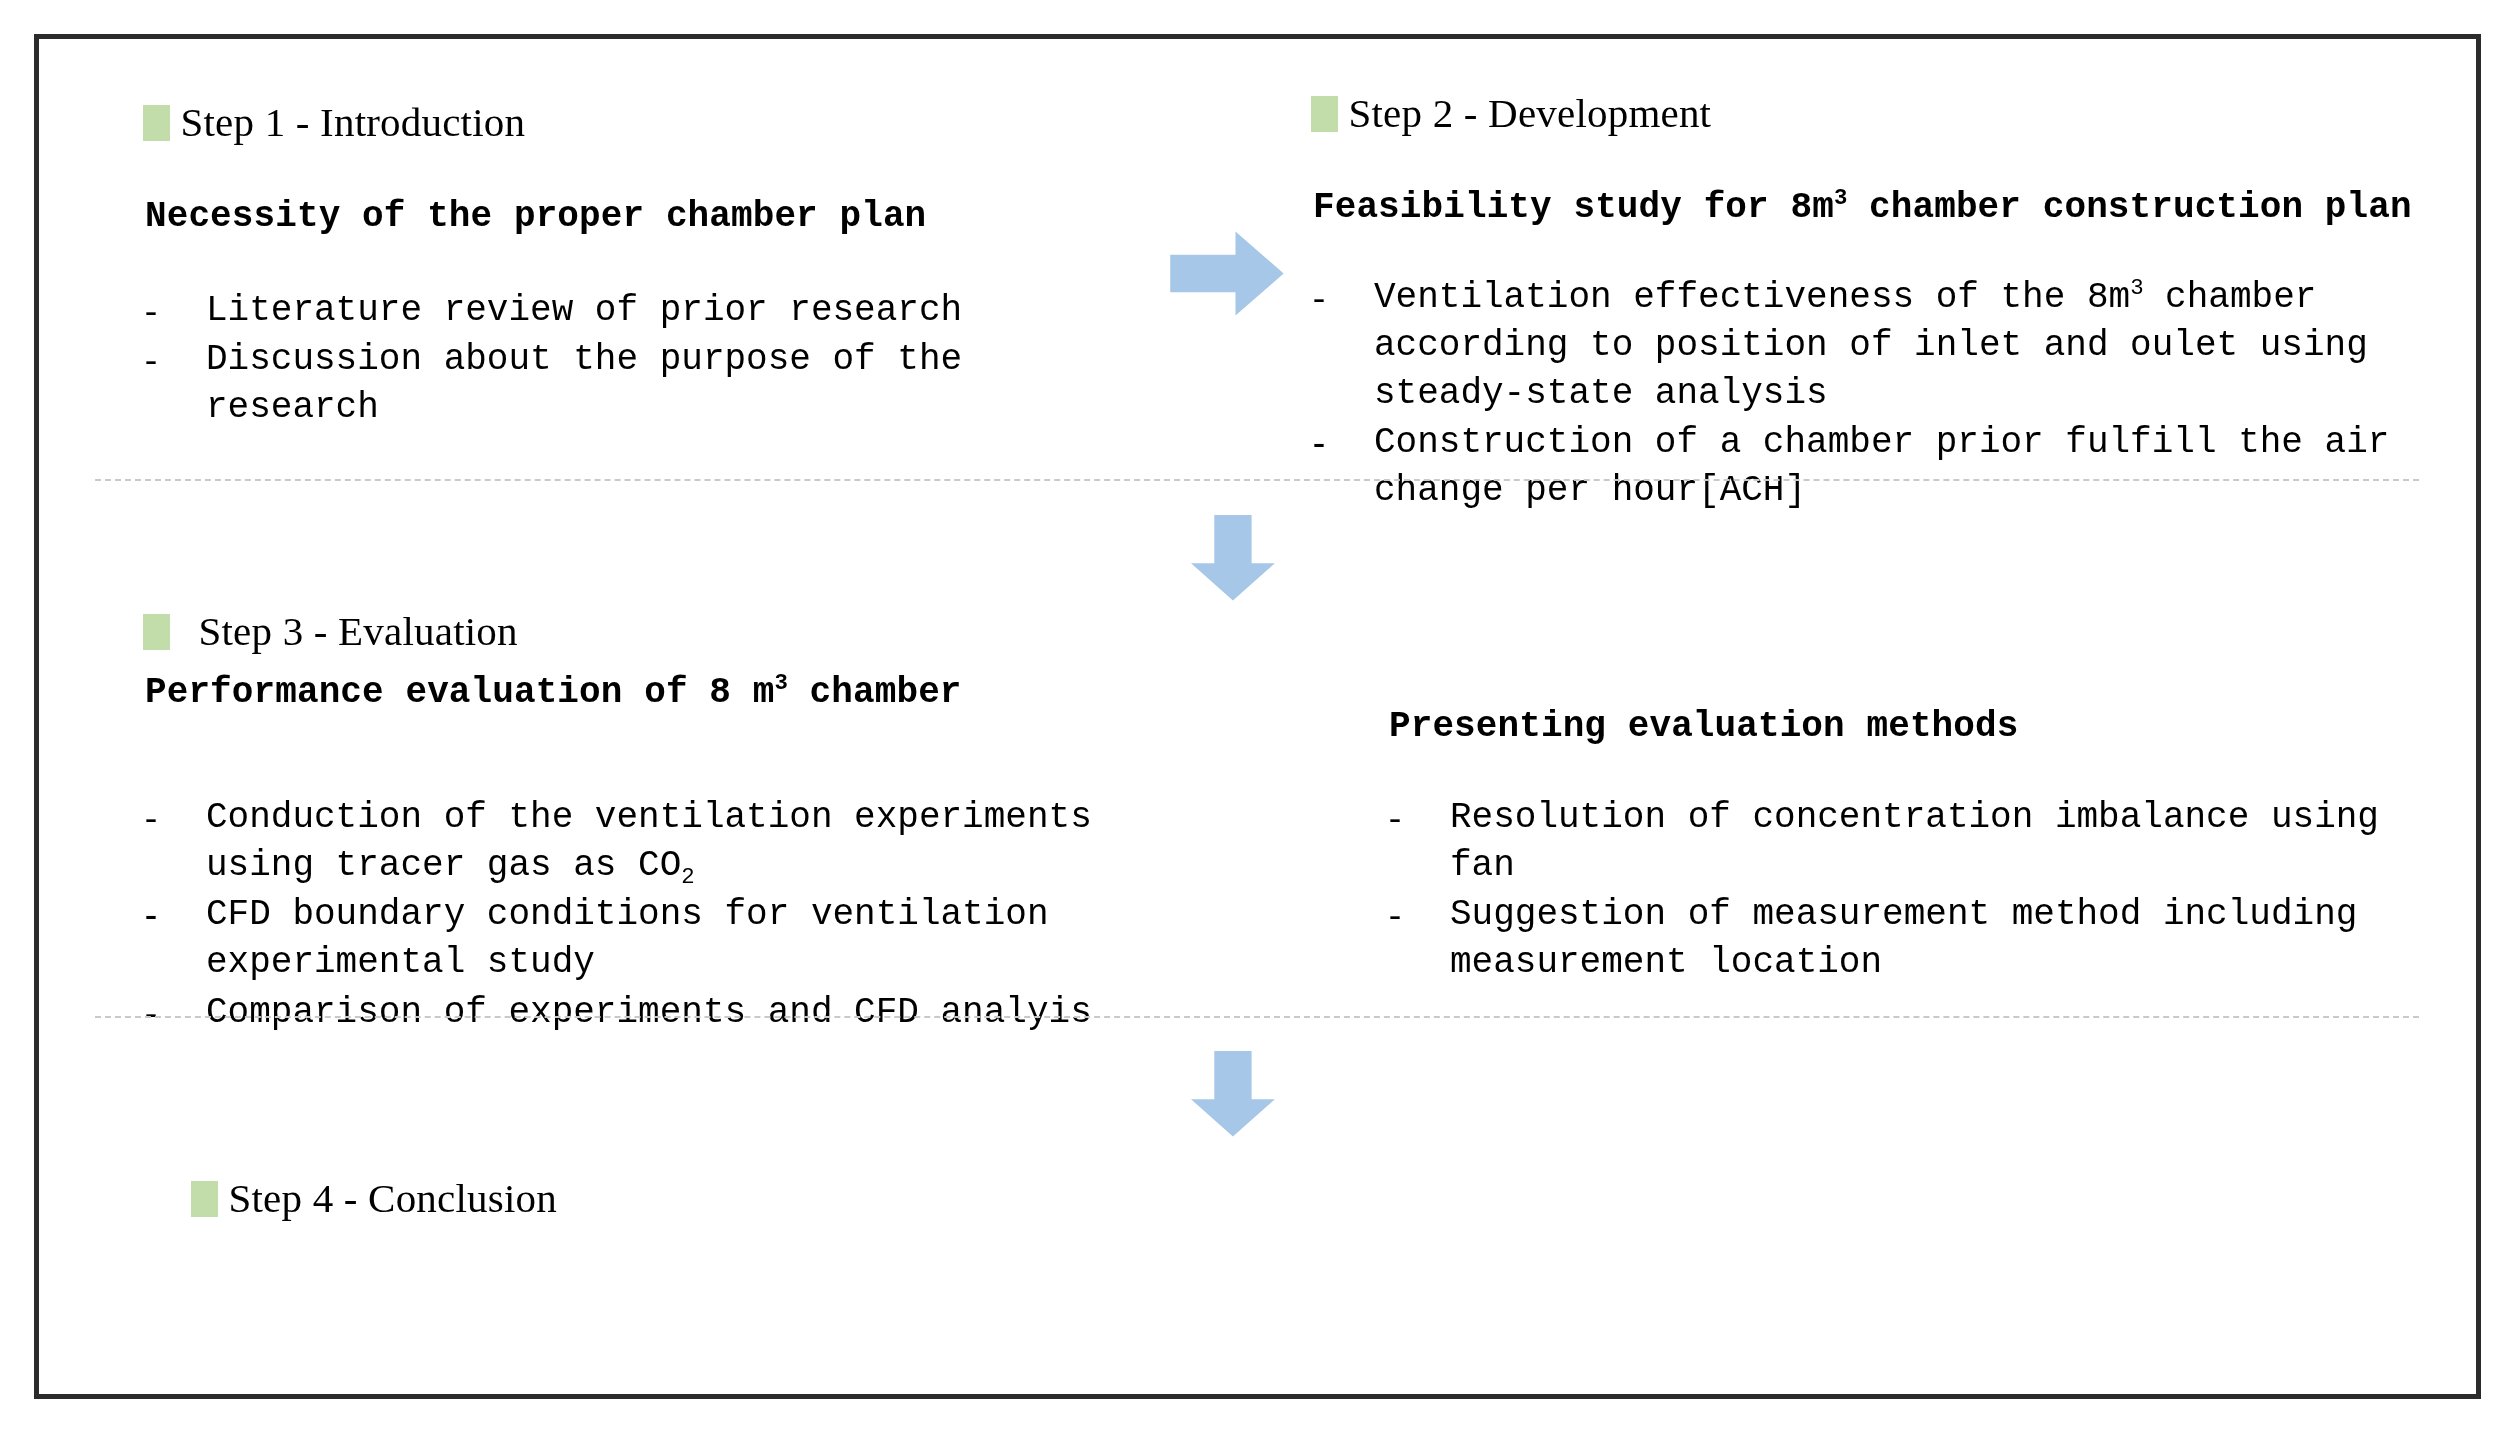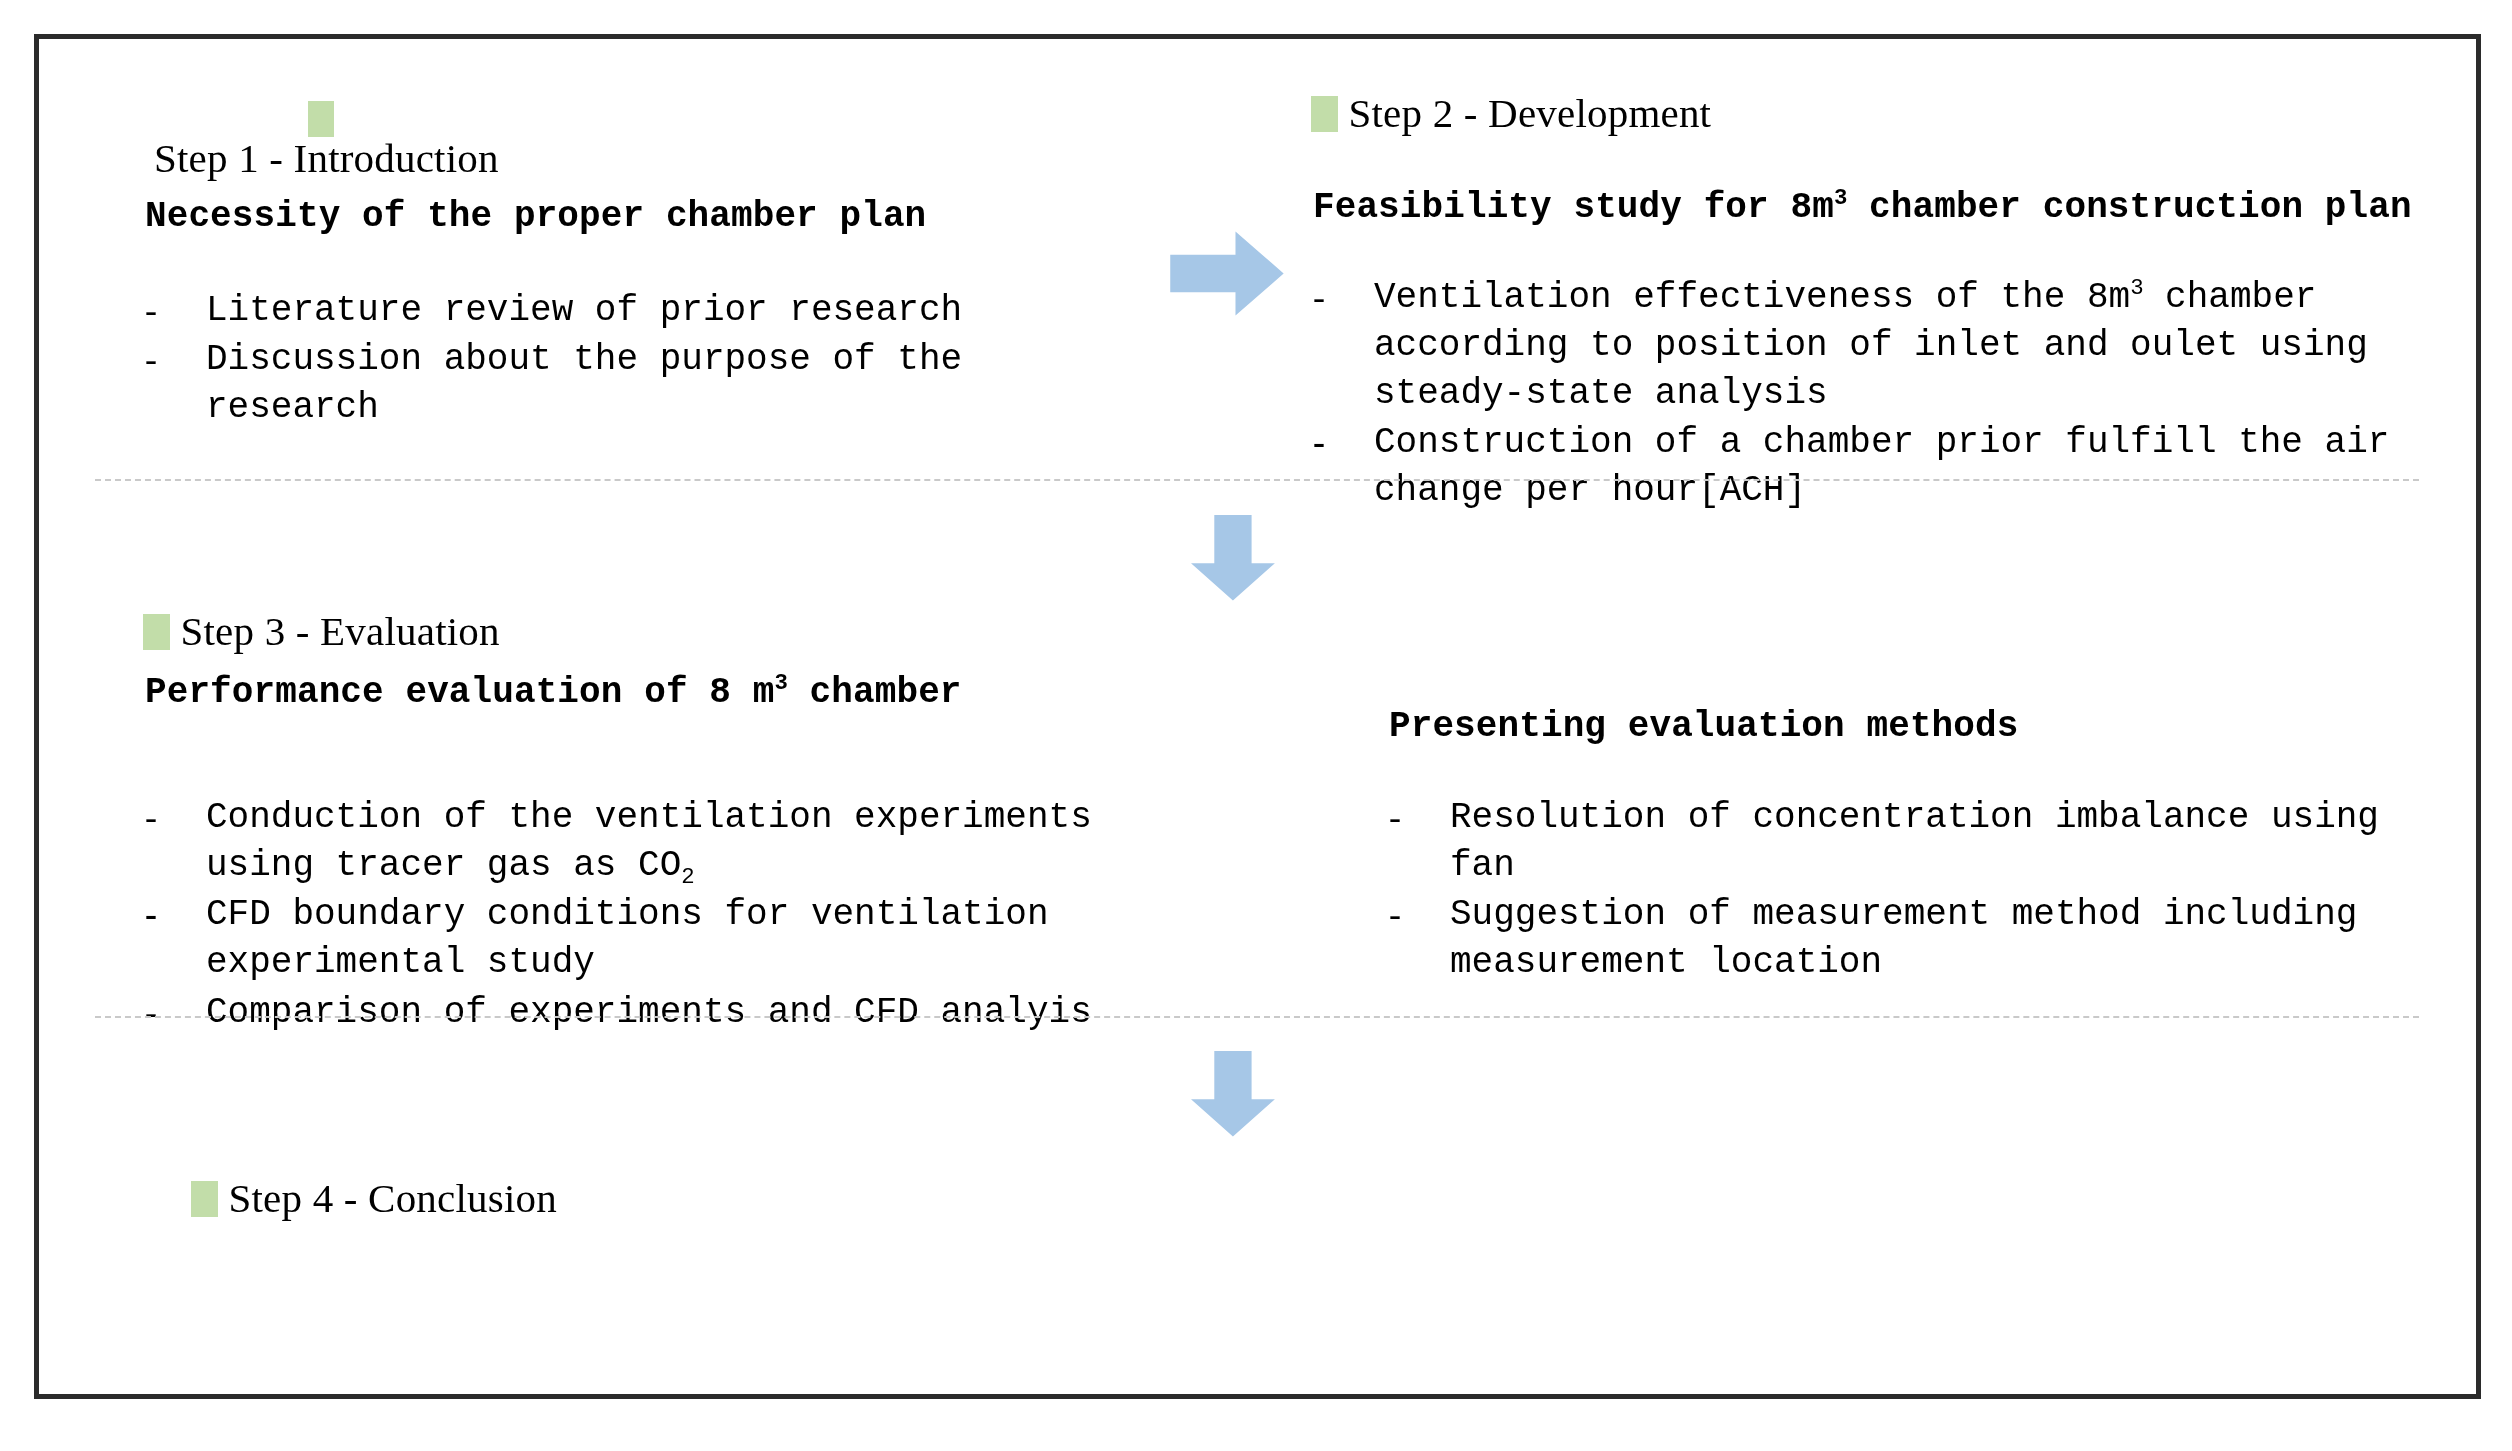--- a/index.html
+++ b/index.html
@@ -102,21 +102,21 @@
     display: block;
   }
 </style>
 </head>
 <body>
 
 <div id="canvas">
 
   <div id="frame"></div>
 
-  <div class="step-head" style="left:143px; top:101px;flex-direction:column;">
+  <div class="step-head" style="left:143px; top:101px;">
     <span class="chip"></span>
     <span class="step-label">Step 1 - Introduction</span>
   </div>
 
   <div class="subtitle" style="left:145px; top:196px;">Necessity of the proper chamber plan</div>
 
   <div class="bullets" style="left:145px; top:287px; width:982px;">
     <div class="bullet">
       <span class="dash">-</span>
       <span class="btext">Literature review of prior research</span>
@@ -146,21 +146,21 @@
     <div class="bullet">
       <span class="dash bold">-</span>
       <span class="btext">Construction of a chamber prior fulfill the air change per hour[ACH]</span>
     </div>
   </div>
 
   <svg class="arrow" style="left:1191px; top:515px;" width="87" height="87" viewBox="0 0 112 112">
     <polygon points="30,0 78,0 78,62 108,62 54,110 0,62 30,62" fill="#A6C7E7"></polygon>
   </svg>
 
-  <div class="step-head" style="left:143px; top:610px;">
+  <div class="step-head" style="left:143px; top:610px;gap:18px;">
     <span class="chip"></span>
     <span class="step-label">Step 3 - Evaluation</span>
   </div>
 
   <div class="subtitle" style="left:145px; top:672px;">Performance evaluation of 8 m<sup>3</sup> chamber</div>
 
   <div class="bullets" style="left:145px; top:794px; width:1045px;">
     <div class="bullet">
       <span class="dash">-</span>
       <span class="btext">Conduction of the ventilation experiments using tracer gas as CO<sub>2</sub></span>

